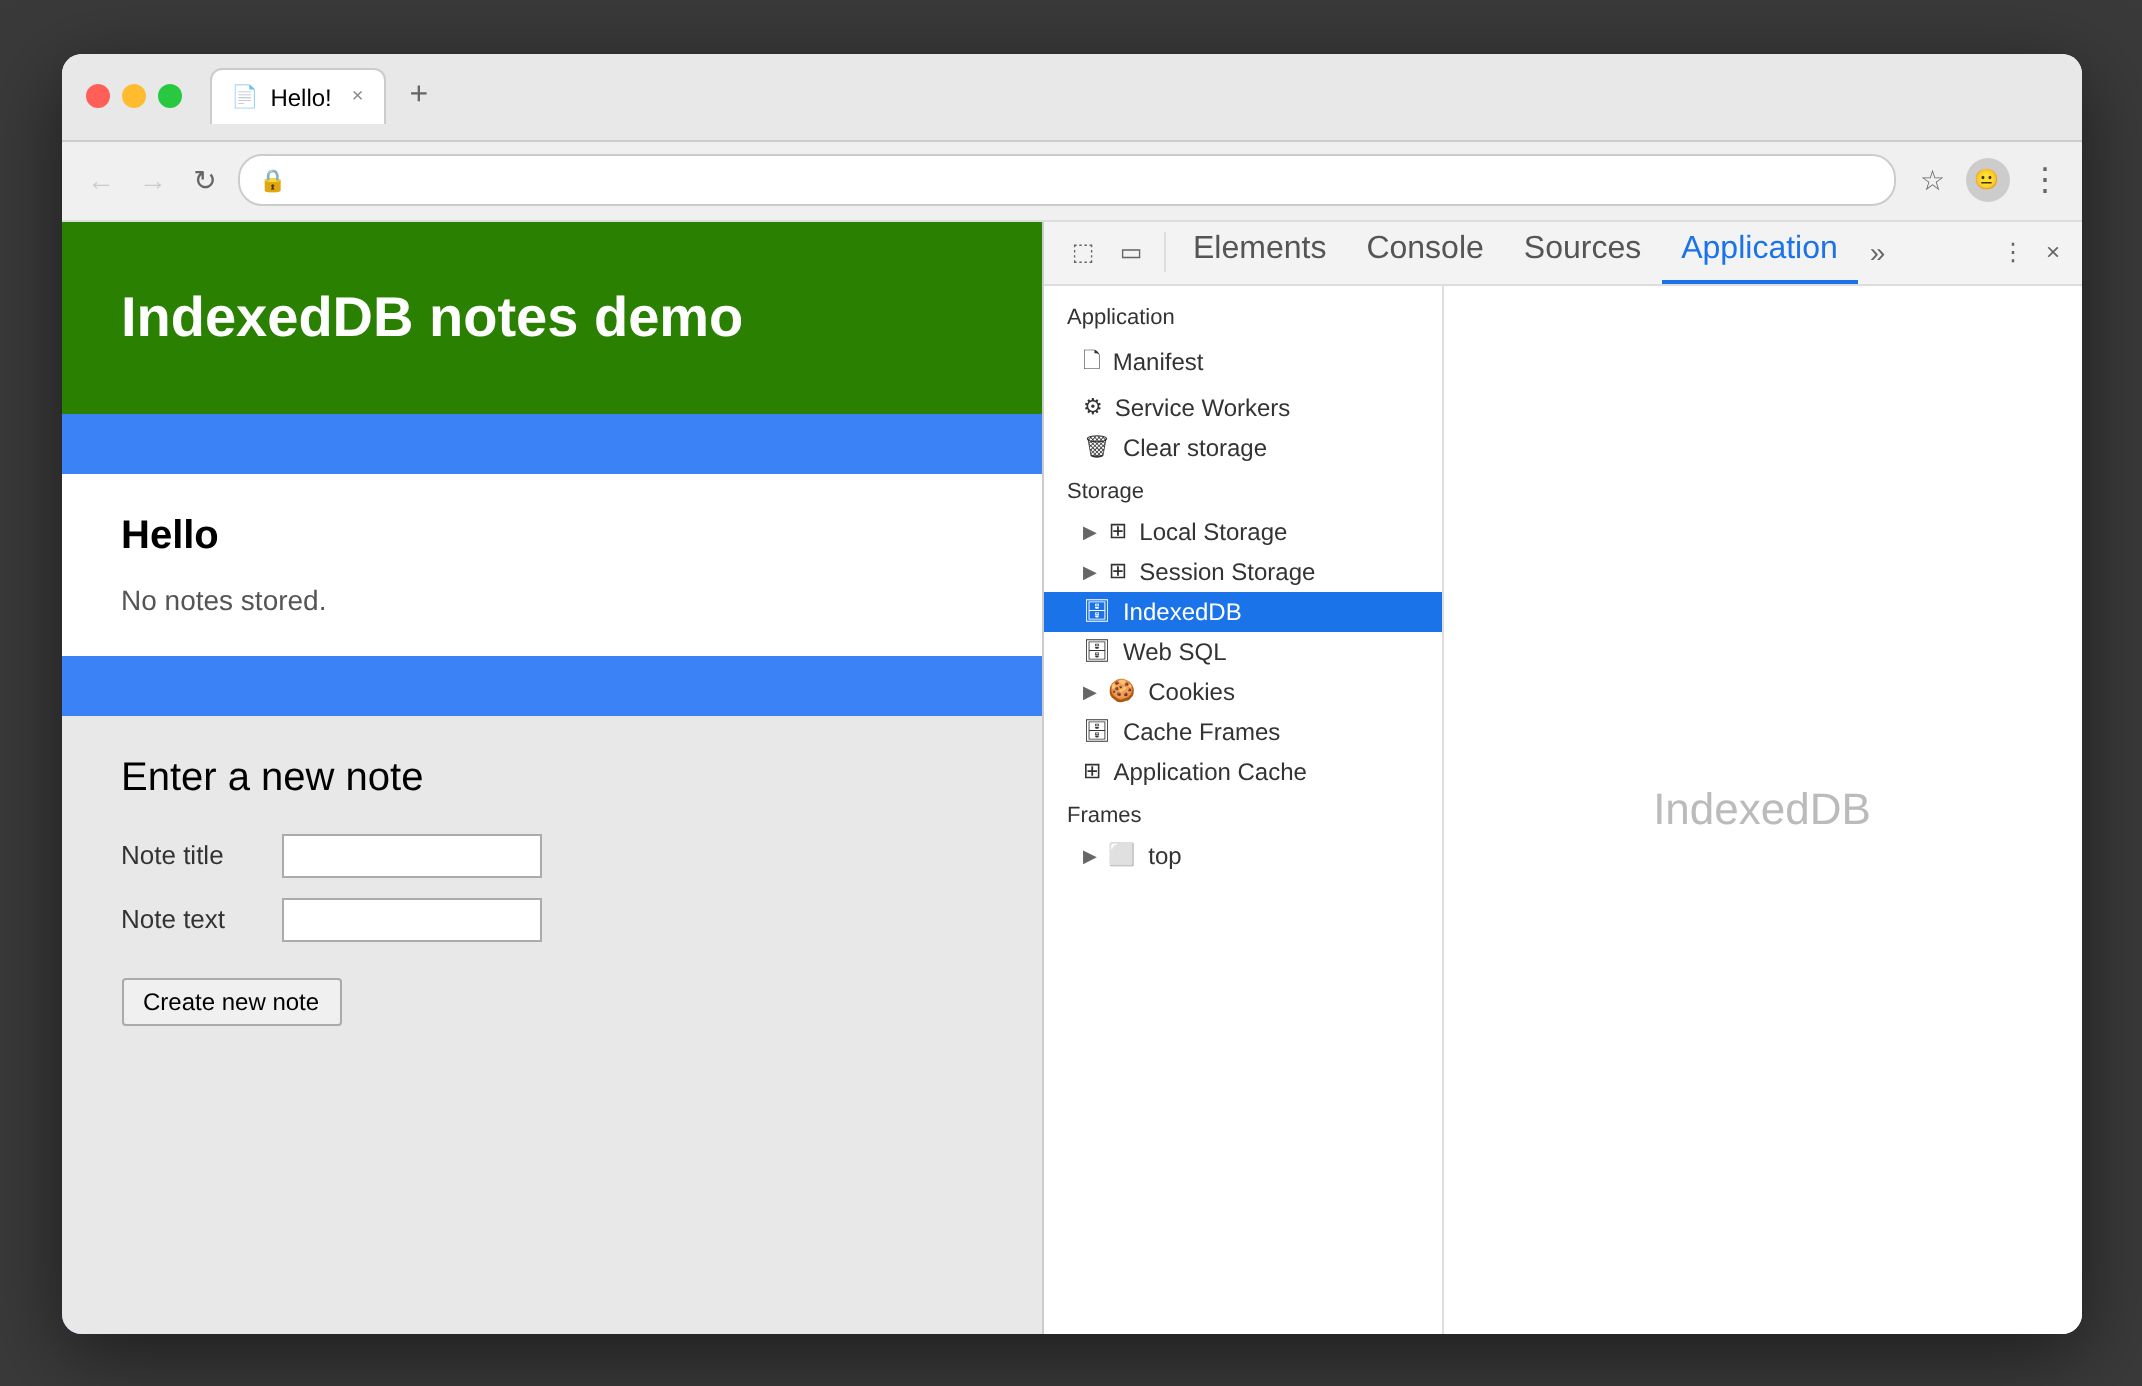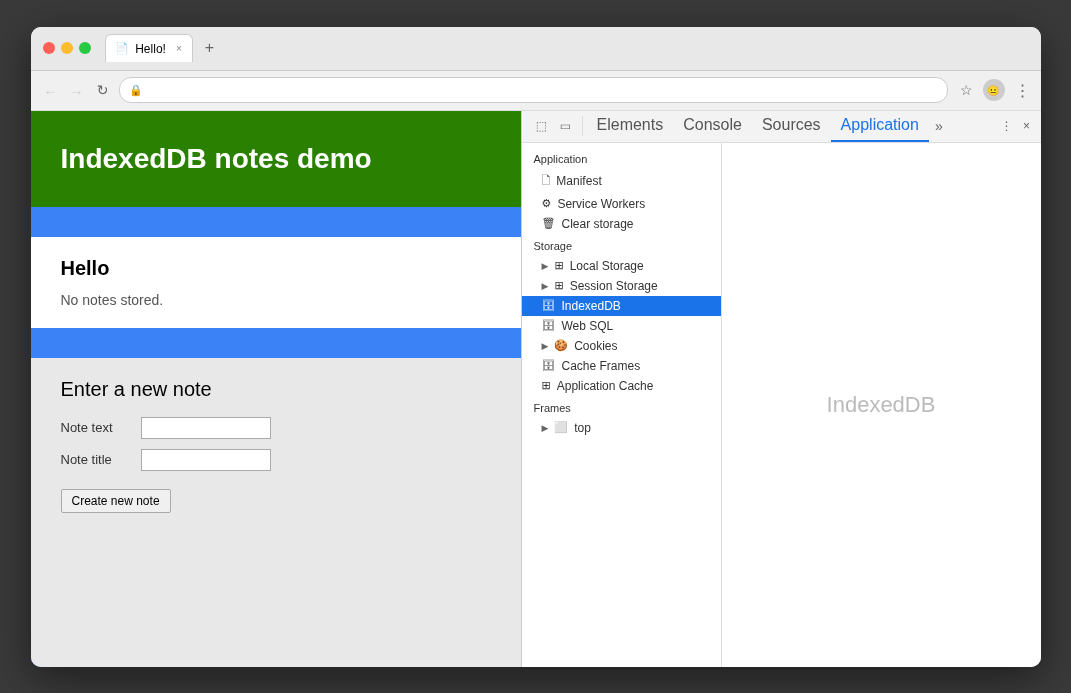--- a/index.html
+++ b/index.html
@@ -359,25 +359,25 @@
       <div class="page-header">
         <h1>IndexedDB notes demo</h1>
       </div>
       <div class="notes-section">
         <h2>Hello</h2>
         <p>No notes stored.</p>
       </div>
       <div class="form-section">
         <h2>Enter a new note</h2>
         <div class="form-row">
+          <span class="form-label">Note title</span>
+          <input class="form-input" type="text" style="">
+        </div>
+        <div class="form-row">
           <span class="form-label">Note text</span>
-          <input class="form-input" type="text" style="">
-        </div>
-        <div class="form-row">
-          <span class="form-label">Note title</span>
           <input class="form-input" type="text" style="">
         </div>
         <button class="create-btn">Create new note</button>
       </div>
     </div>
 
     <div class="devtools">
 
       <div class="devtools-tabs">
         <div class="dt-toolbar-left">

